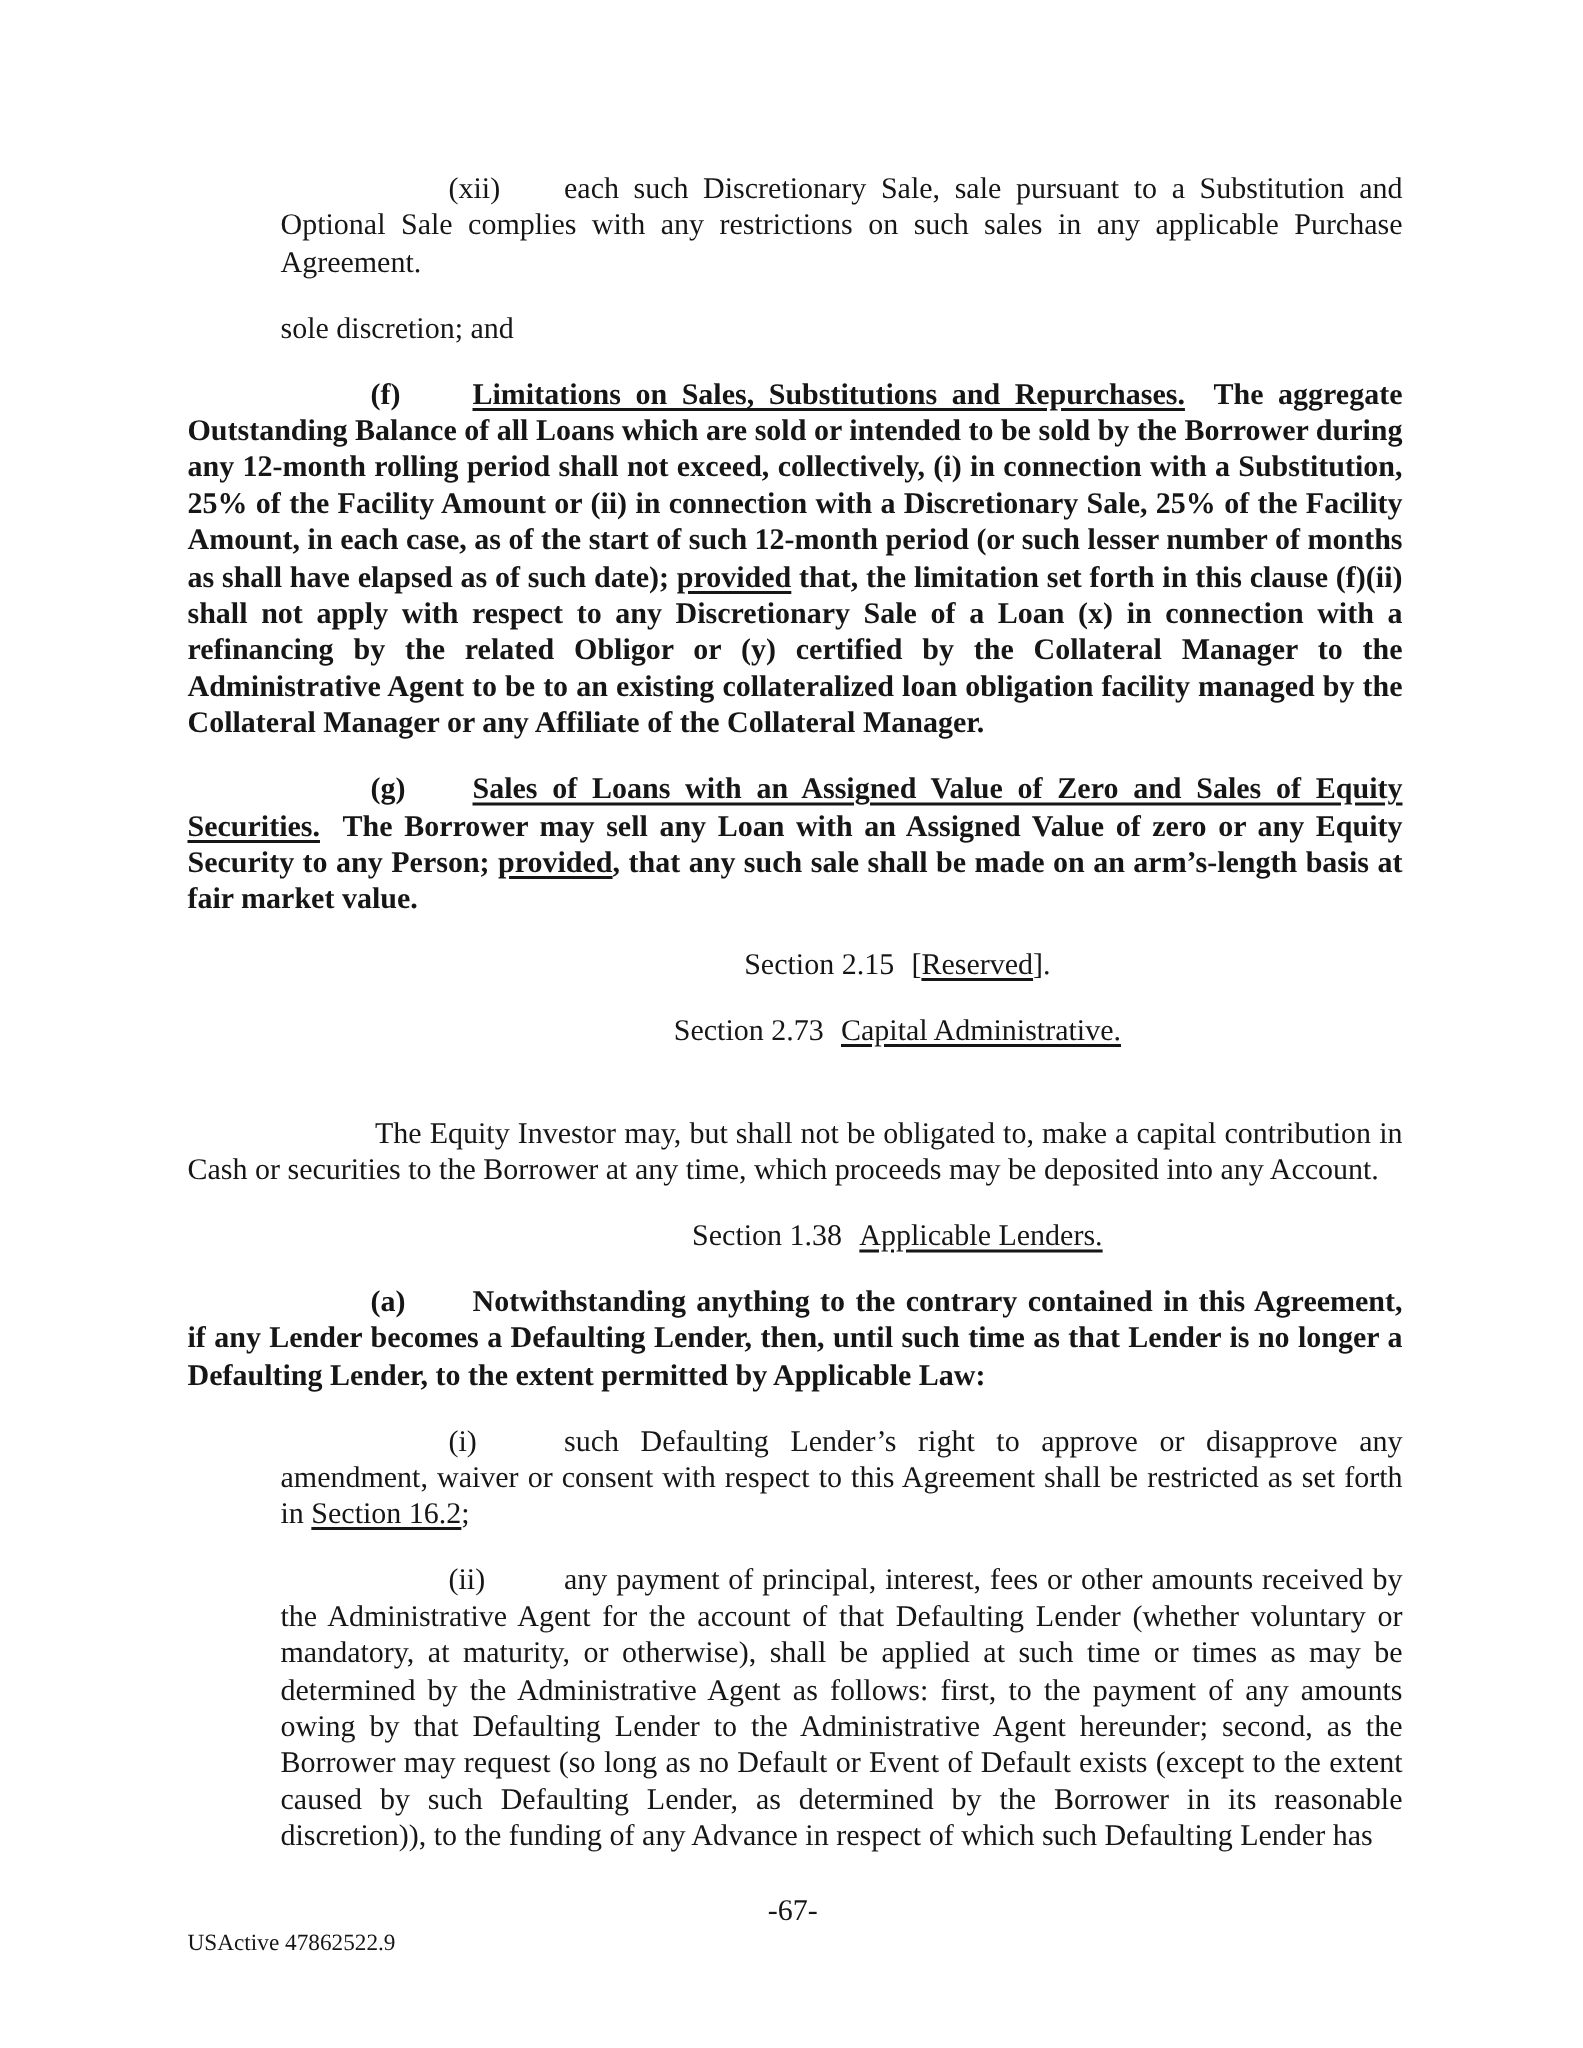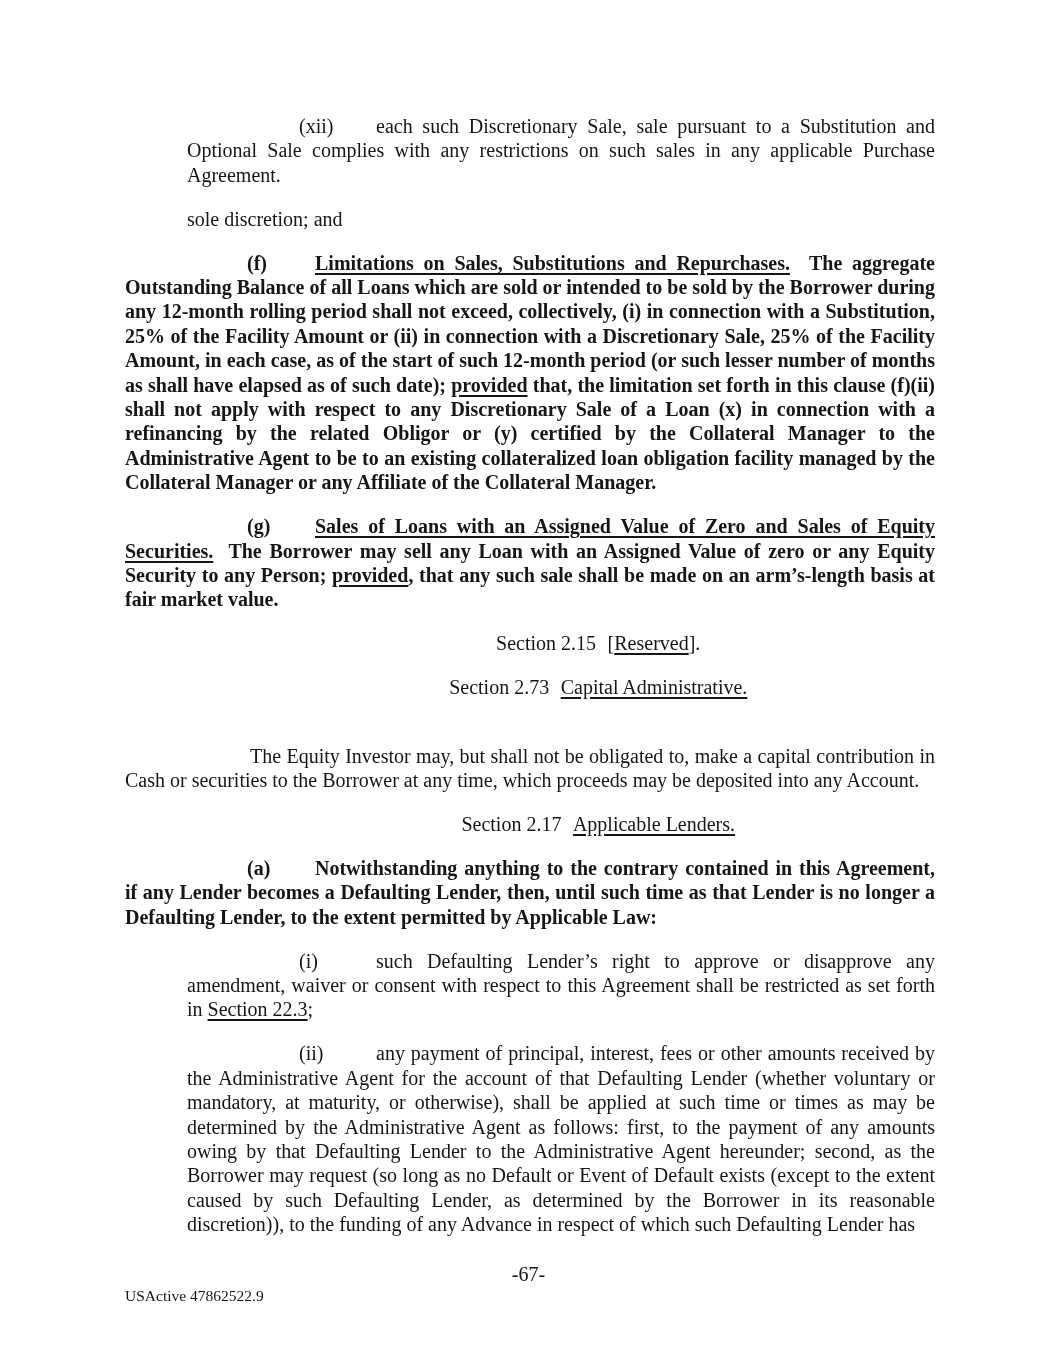--- a/index.html
+++ b/index.html
@@ -83,20 +83,20 @@
 <body>
 
 <div class="doc-body">
     <p class="para sub"><span class="label-box">(xii)</span><span class="run">each such Discretionary Sale, sale pursuant to a Substitution and Optional Sale complies with any restrictions on such sales in any applicable Purchase Agreement.</span></p>
     <p class="para sub-cont"><span class="run">sole discretion; and</span></p>
     <p class="para main"><span class="label-box">(f)</span><span class="run u">Limitations on Sales, Substitutions and Repurchases.</span><span class="run">&nbsp; The aggregate Outstanding Balance of all Loans which are sold or intended to be sold by the Borrower during any 12-month rolling period shall not exceed, collectively, (i) in connection with a Substitution, 25% of the Facility Amount or (ii) in connection with a Discretionary Sale, 25% of the Facility Amount, in each case, as of the start of such 12-month period (or such lesser number of months as shall have elapsed as of such date); </span><span class="run u">provided</span><span class="run"> that, the limitation set forth in this clause (f)(ii) shall not apply with respect to any Discretionary Sale of a Loan (x) in connection with a refinancing by the related Obligor or (y) certified by the Collateral Manager to the Administrative Agent to be to an existing collateralized loan obligation facility managed by the Collateral Manager or any Affiliate of the Collateral Manager.</span></p>
     <p class="para main"><span class="label-box">(g)</span><span class="run u">Sales of Loans with an Assigned Value of Zero and Sales of Equity Securities.</span><span class="run">&nbsp; The Borrower may sell any Loan with an Assigned Value of zero or any Equity Security to any Person; </span><span class="run u">provided</span><span class="run">, that any such sale shall be made on an arm’s-length basis at fair market value.</span></p>
     <p class="para section"><span class="label-box">Section 2.15</span><span class="run">[</span><span class="run u">Reserved</span><span class="run">].</span></p>
     <p class="para section"><span class="label-box">Section 2.73</span><span class="run u">Capital Administrative.</span></p>
     <p class="para body-indent"><span class="run">The Equity Investor may, but shall not be obligated to, make a capital contribution in Cash or securities to the Borrower at any time, which proceeds may be deposited into any Account.</span></p>
-    <p class="para section"><span class="label-box">Section 2.17</span><span class="run u">Applicable Lenders.</span></p>
+    <p class="para section"><span class="label-box">Section 1.38</span><span class="run u">Applicable Lenders.</span></p>
     <p class="para main"><span class="label-box">(a)</span><span class="run">Notwithstanding anything to the contrary contained in this Agreement, if any Lender becomes a Defaulting Lender, then, until such time as that Lender is no longer a Defaulting Lender, to the extent permitted by Applicable Law:</span></p>
-    <p class="para sub"><span class="label-box">(i)</span><span class="run">such Defaulting Lender’s right to approve or disapprove any amendment, waiver or consent with respect to this Agreement shall be restricted as set forth in </span><span class="run u">Section 22.3</span><span class="run">;</span></p>
+    <p class="para sub"><span class="label-box">(i)</span><span class="run">such Defaulting Lender’s right to approve or disapprove any amendment, waiver or consent with respect to this Agreement shall be restricted as set forth in </span><span class="run u">Section 16.2</span><span class="run">;</span></p>
     <p class="para sub"><span class="label-box">(ii)</span><span class="run">any payment of principal, interest, fees or other amounts received by the Administrative Agent for the account of that Defaulting Lender (whether voluntary or mandatory, at maturity, or otherwise), shall be applied at such time or times as may be determined by the Administrative Agent as follows: first, to the payment of any amounts owing by that Defaulting Lender to the Administrative Agent hereunder; second, as the Borrower may request (so long as no Default or Event of Default exists (except to the extent caused by such Defaulting Lender, as determined by the Borrower in its reasonable discretion)), to the funding of any Advance in respect of which such Defaulting Lender has</span></p>
   </div>
 
 <div class="page-number">-67-</div>
 <div class="doc-id">USActive 47862522.9</div>
 
 </body></html>

